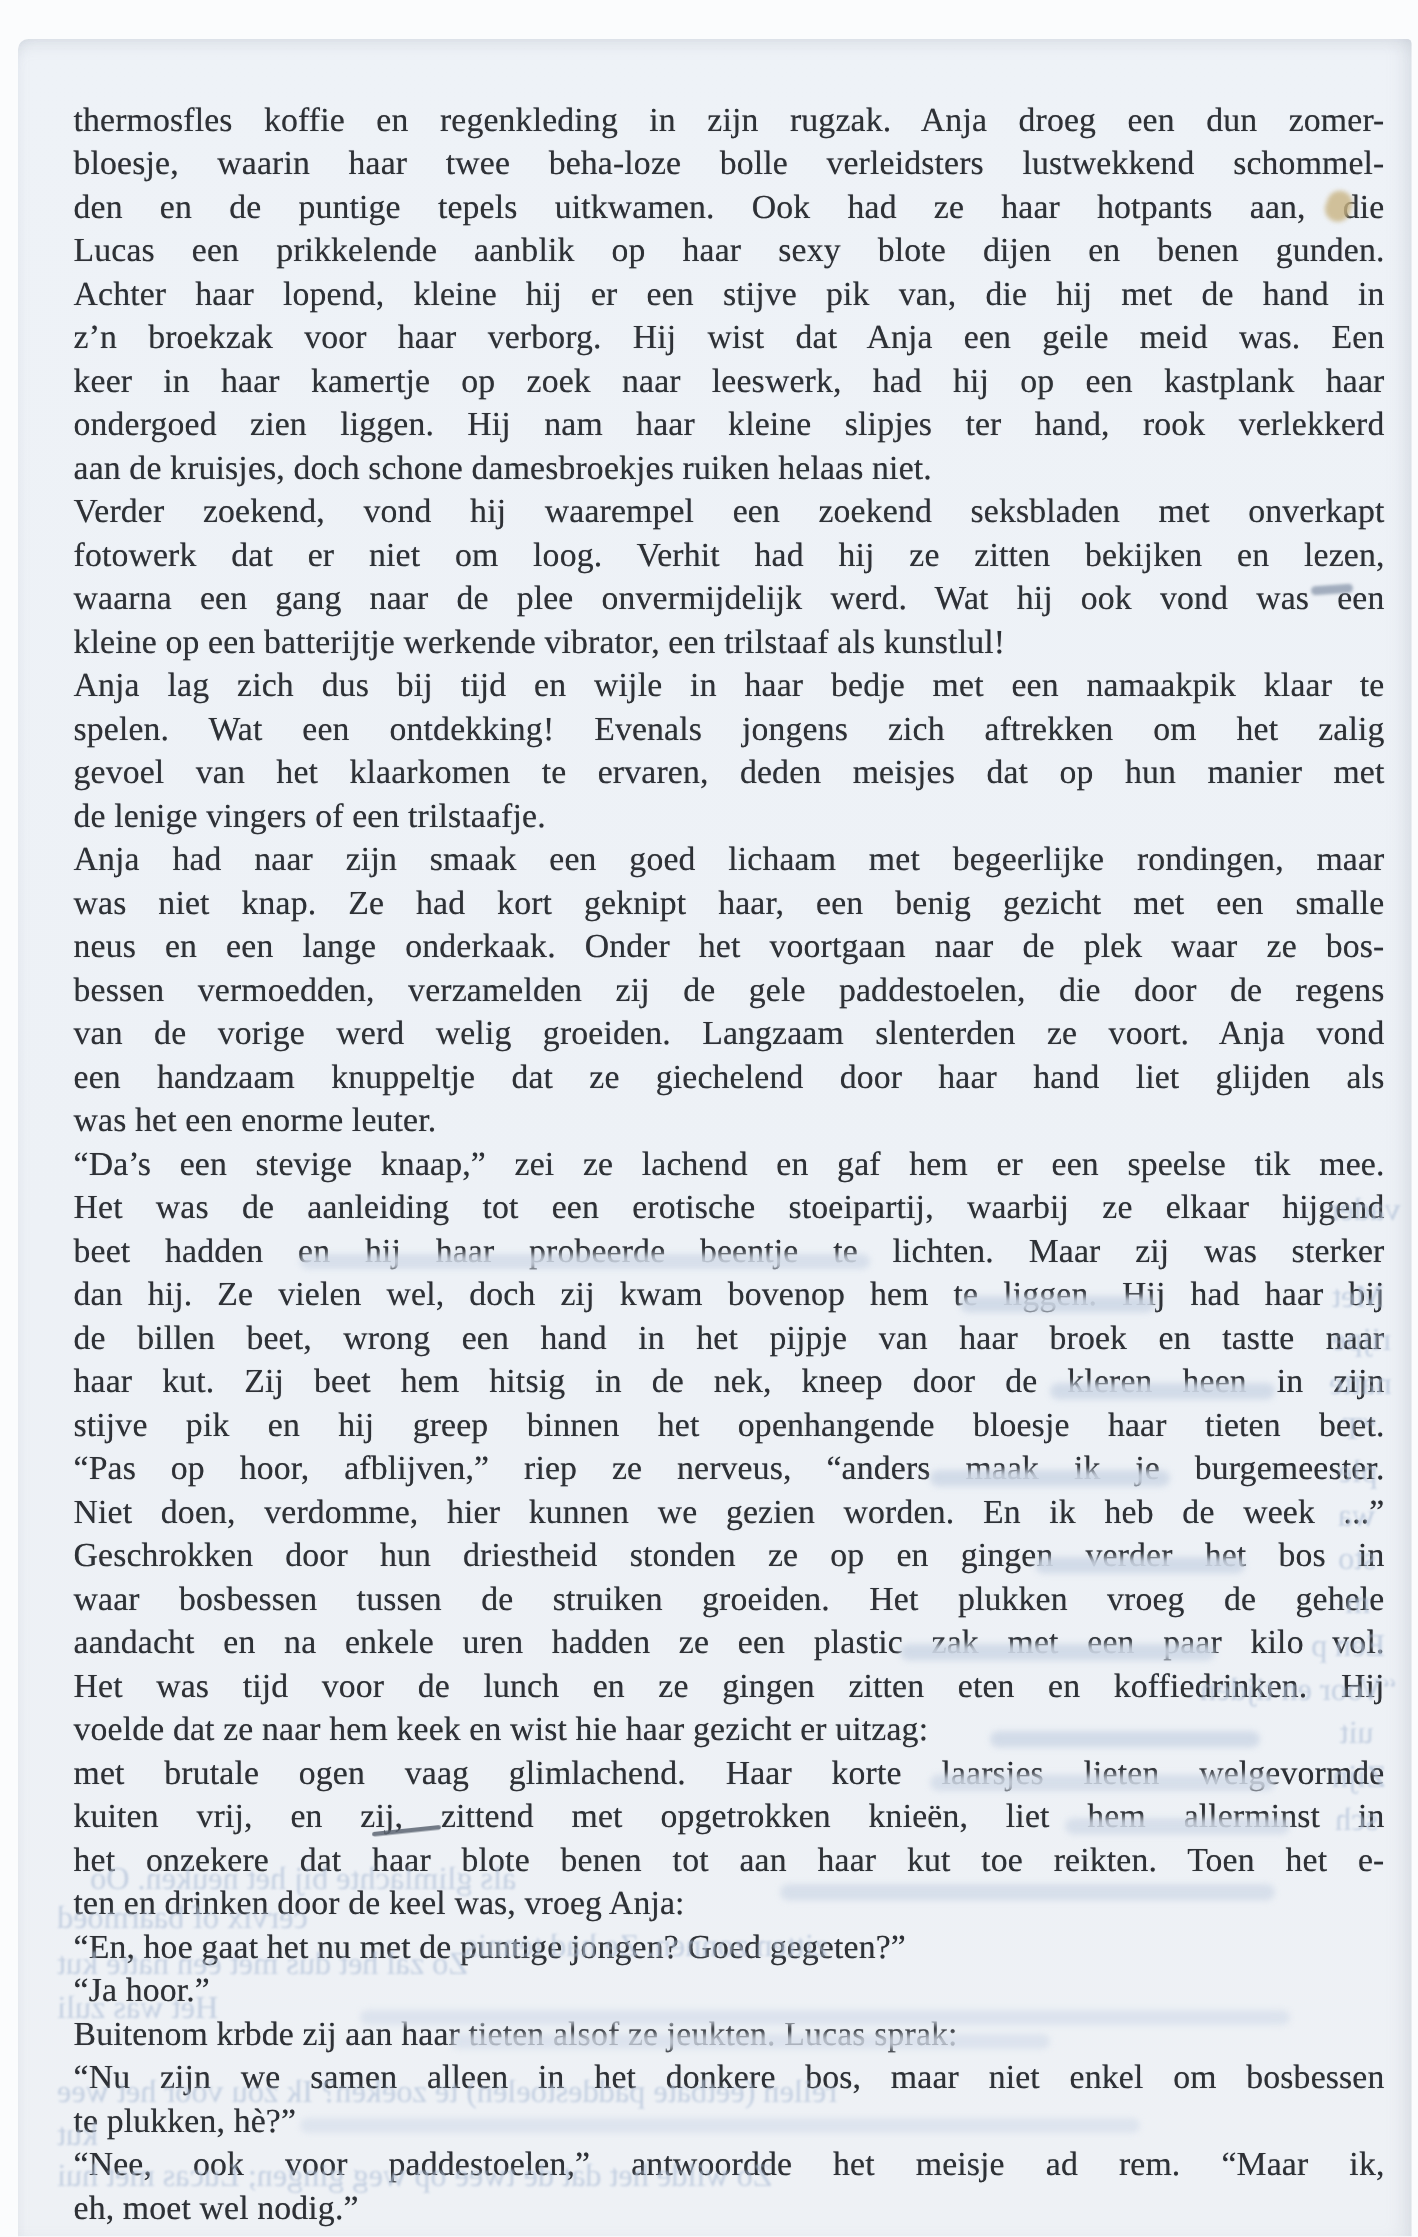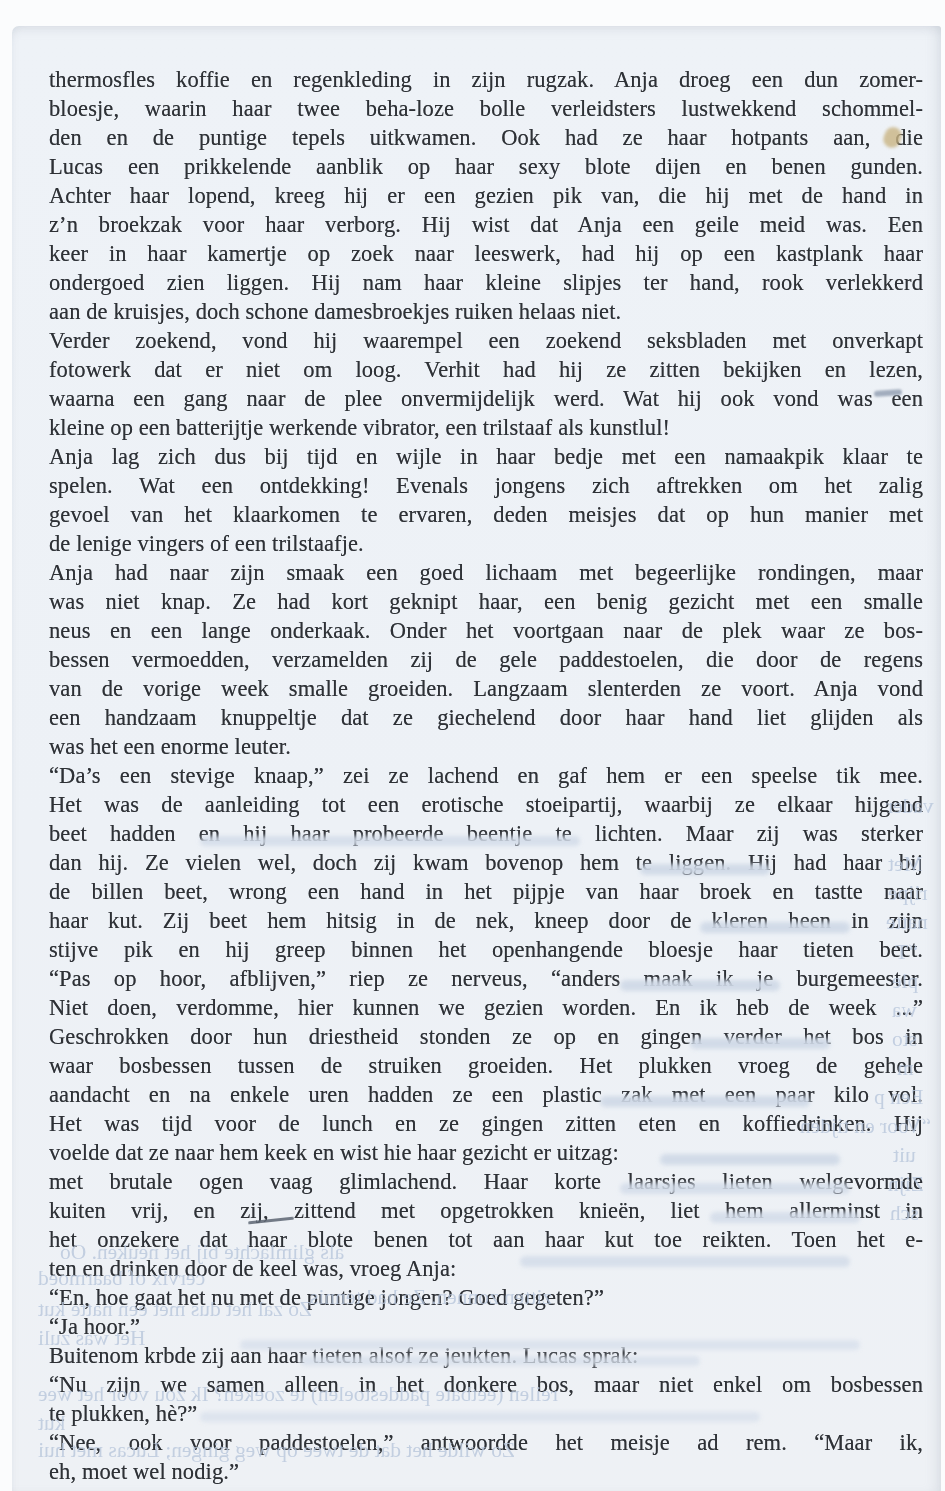--- a/index.html
+++ b/index.html
@@ -63,38 +63,38 @@
 </head>
 <body>
 
 <div class="scan">
   <div class="page">
     <div class="text-column">
         <div class="line">thermosfles koffie en regenkleding in zijn rugzak. Anja droeg een dun zomer-</div>
         <div class="line">bloesje, waarin haar twee beha-loze bolle verleidsters lustwekkend schommel-</div>
         <div class="line">den en de puntige tepels uitkwamen. Ook had ze haar hotpants aan, die</div>
         <div class="line">Lucas een prikkelende aanblik op haar sexy blote dijen en benen gunden.</div>
-        <div class="line">Achter haar lopend, kreeg hij er een gezien pik van, die hij met de hand in</div>
+        <div class="line">Achter haar lopend, kleine hij er een stijve pik van, die hij met de hand in</div>
         <div class="line">z’n broekzak voor haar verborg. Hij wist dat Anja een geile meid was. Een</div>
         <div class="line">keer in haar kamertje op zoek naar leeswerk, had hij op een kastplank haar</div>
         <div class="line">ondergoed zien liggen. Hij nam haar kleine slipjes ter hand, rook verlekkerd</div>
         <div class="line nj">aan de kruisjes, doch schone damesbroekjes ruiken helaas niet.</div>
         <div class="line">Verder zoekend, vond hij waarempel een zoekend seksbladen met onverkapt</div>
         <div class="line">fotowerk dat er niet om loog. Verhit had hij ze zitten bekijken en lezen,</div>
         <div class="line">waarna een gang naar de plee onvermijdelijk werd. Wat hij ook vond was een</div>
         <div class="line nj">kleine op een batterijtje werkende vibrator, een trilstaaf als kunstlul!</div>
         <div class="line">Anja lag zich dus bij tijd en wijle in haar bedje met een namaakpik klaar te</div>
         <div class="line">spelen. Wat een ontdekking! Evenals jongens zich aftrekken om het zalig</div>
         <div class="line">gevoel van het klaarkomen te ervaren, deden meisjes dat op hun manier met</div>
         <div class="line nj">de lenige vingers of een trilstaafje.</div>
         <div class="line">Anja had naar zijn smaak een goed lichaam met begeerlijke rondingen, maar</div>
         <div class="line">was niet knap. Ze had kort geknipt haar, een benig gezicht met een smalle</div>
         <div class="line">neus en een lange onderkaak. Onder het voortgaan naar de plek waar ze bos-</div>
         <div class="line">bessen vermoedden, verzamelden zij de gele paddestoelen, die door de regens</div>
-        <div class="line">van de vorige week smalle groeiden. Langzaam slenterden ze voort. Anja vond</div>
+        <div class="line">van de vorige werd welig groeiden. Langzaam slenterden ze voort. Anja vond</div>
         <div class="line">een handzaam knuppeltje dat ze giechelend door haar hand liet glijden als</div>
         <div class="line nj">was het een enorme leuter.</div>
         <div class="line">“Da’s een stevige knaap,” zei ze lachend en gaf hem er een speelse tik mee.</div>
         <div class="line">Het was de aanleiding tot een erotische stoeipartij, waarbij ze elkaar hijgend</div>
         <div class="line">beet hadden en hij haar probeerde beentje te lichten. Maar zij was sterker</div>
         <div class="line">dan hij. Ze vielen wel, doch zij kwam bovenop hem te liggen. Hij had haar bij</div>
         <div class="line">de billen beet, wrong een hand in het pijpje van haar broek en tastte naar</div>
         <div class="line">haar kut. Zij beet hem hitsig in de nek, kneep door de kleren heen in zijn</div>
         <div class="line">stijve pik en hij greep binnen het openhangende bloesje haar tieten beet.</div>
         <div class="line">“Pas op hoor, afblijven,” riep ze nerveus, “anders maak ik je burgemeester.</div>

